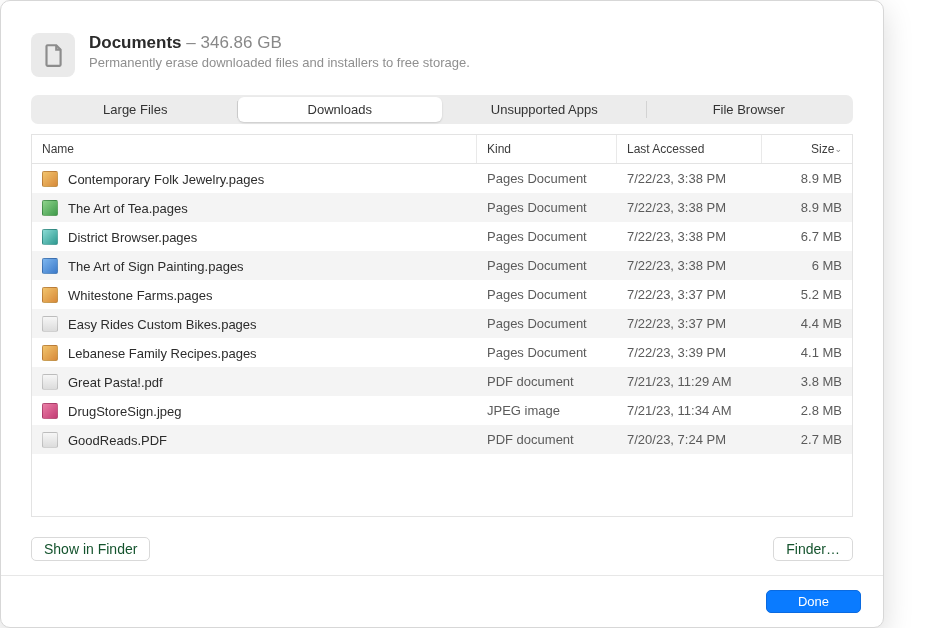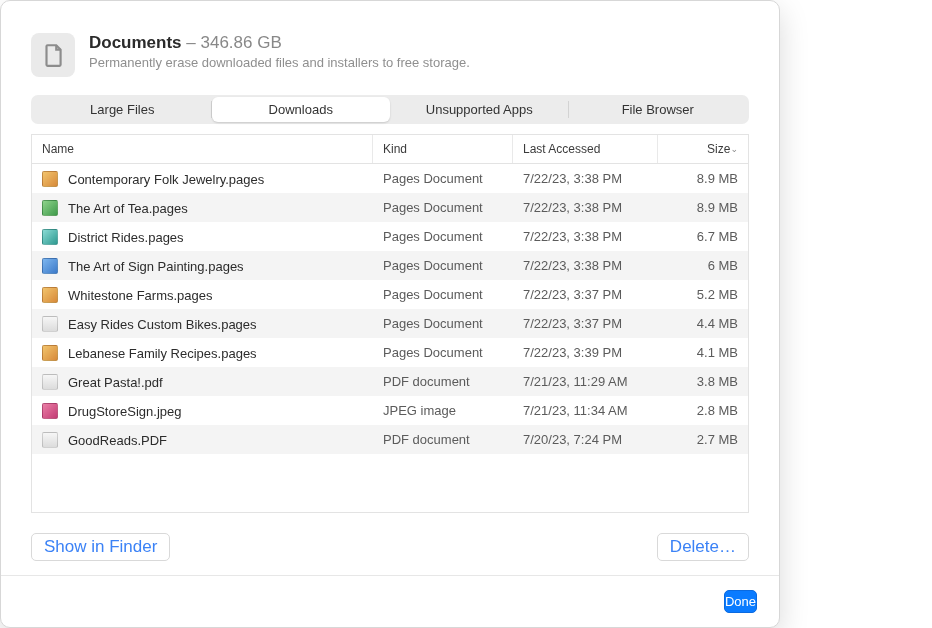--- a/index.html
+++ b/index.html
@@ -1,18 +1,18 @@
 <!DOCTYPE html>
 <html><head>
 <meta charset="utf-8">
 <style>
   * { box-sizing: border-box; margin: 0; padding: 0; }
   html, body { width: 932px; height: 628px; font-family: -apple-system, "Helvetica Neue", Arial, sans-serif; background: #fff; }
   .window {
-    width: 780px; height: 628px; background: #fff;
+    width: 884px; height: 628px; background: #fff;
     border: 1px solid #d7d7d7; border-radius: 10px;
     box-shadow: 0 10px 30px rgba(0,0,0,0.15);
     display: flex; flex-direction: column;
     overflow: hidden;
   }
   .header {
     display: flex; align-items: flex-start; gap: 14px;
     padding: 32px 30px 18px 30px;
   }
   .doc-icon-wrap {
@@ -82,29 +82,29 @@
   .file-ico.gray { background: linear-gradient(180deg,#f6f6f6,#dcdcdc); }
   .file-ico.pink { background: linear-gradient(135deg,#ea7fa6,#c33c75); }
   .file-ico.green { background: linear-gradient(135deg,#8ed38b,#3f9a4a); }
   .file-ico.teal { background: linear-gradient(135deg,#8adbd4,#2f9a91); }
 
   .bottom-bar {
     display:flex; justify-content:space-between;
     padding: 10px 30px 0 30px;
   }
   .btn {
-    font-size: 17px; padding: 3px 12px; border-radius:5px;
-    border:1px solid #d9d9d9; background:#fff; color:#3b82f6;
+    font-size: 14px; padding: 3px 12px; border-radius:5px;
+    border:1px solid #d9d9d9; background:#fff; color:#14532d;
   }
   .footer {
     border-top: 1px solid #e7e7e7; margin-top: 14px;
     padding: 14px 22px; display:flex; justify-content:flex-end;
   }
   .btn-primary {
-    font-size: 13px; padding: 3px 0; border-radius:5px;
+    font-size: 13px; padding: 3px 31px; border-radius:5px;
     background: #0a7bff; color:#fff; border:1px solid #0a6ae0;text-align:center;
   }
 </style>
 </head>
 <body>
 
 <div class="window">
 
   <div class="header">
     <div class="doc-icon-wrap">
@@ -156,21 +156,21 @@
             <span class="file-ico green"></span>
             <span>The Art of Tea.pages</span>
           </div>
           <div class="cell col-kind">Pages Document</div>
           <div class="cell col-last">7/22/23, 3:38 PM</div>
           <div class="cell col-size">8.9 MB</div>
         </div>
         <div class="row">
           <div class="cell col-name">
             <span class="file-ico teal"></span>
-            <span>District Rides.pages</span>
+            <span>District Browser.pages</span>
           </div>
           <div class="cell col-kind">Pages Document</div>
           <div class="cell col-last">7/22/23, 3:38 PM</div>
           <div class="cell col-size">6.7 MB</div>
         </div>
         <div class="row">
           <div class="cell col-name">
             <span class="file-ico blue"></span>
             <span>The Art of Sign Painting.pages</span>
           </div>
@@ -230,20 +230,20 @@
           </div>
           <div class="cell col-kind">PDF document</div>
           <div class="cell col-last">7/20/23, 7:24 PM</div>
           <div class="cell col-size">2.7 MB</div>
         </div>
       </div>
   </div>
 
   <div class="bottom-bar">
     <button class="btn">Show in Finder</button>
-    <button class="btn">Delete…</button>
+    <button class="btn">Finder…</button>
   </div>
 
   <div class="footer">
     <button class="btn-primary">Done</button>
   </div>
 
 </div>
 
 </body></html>

